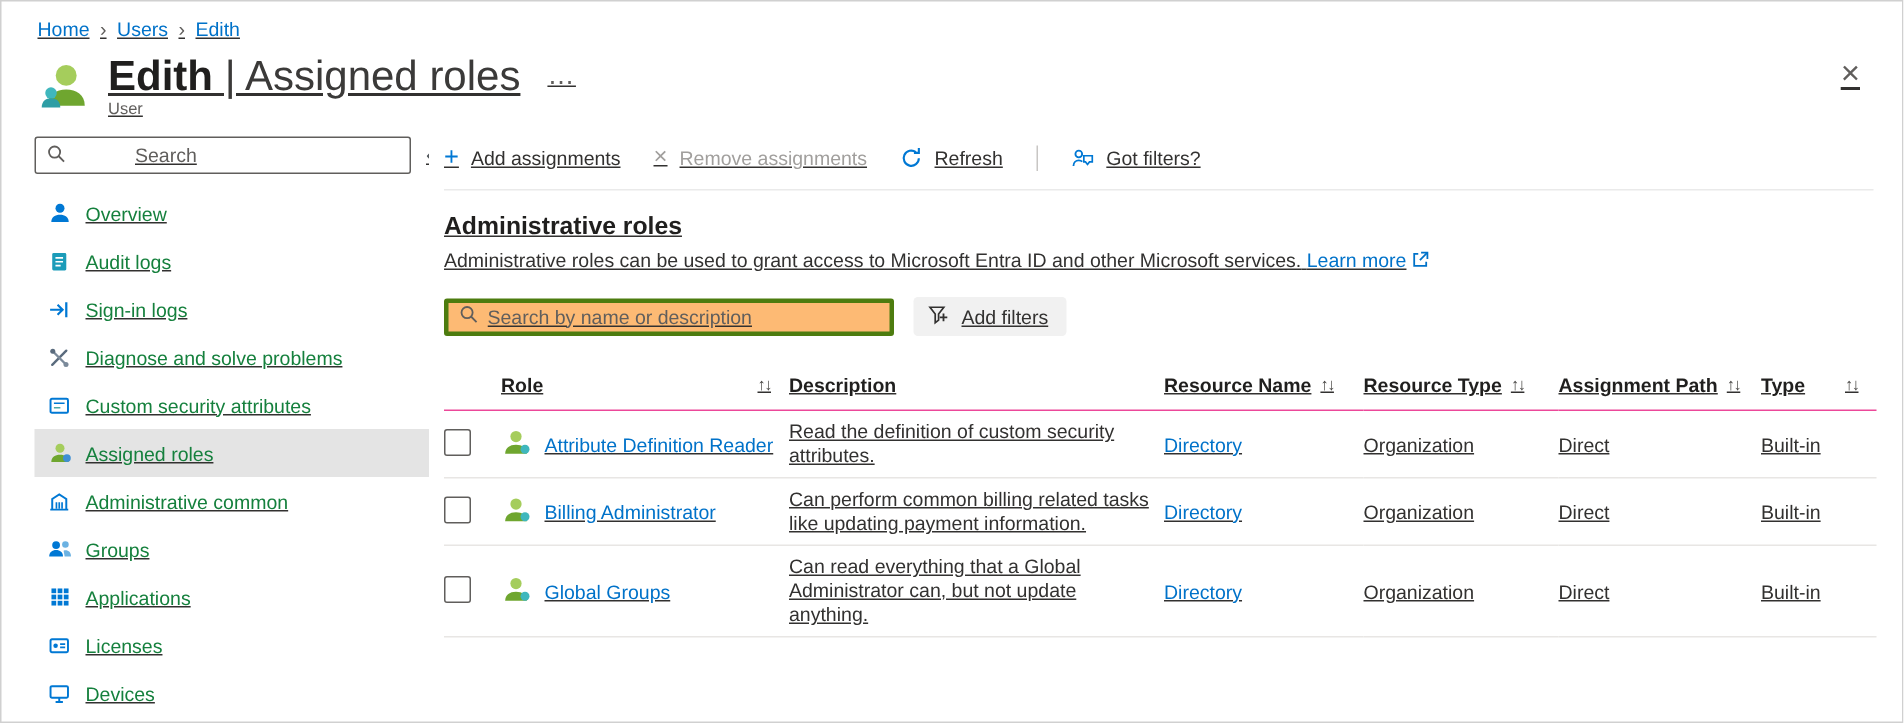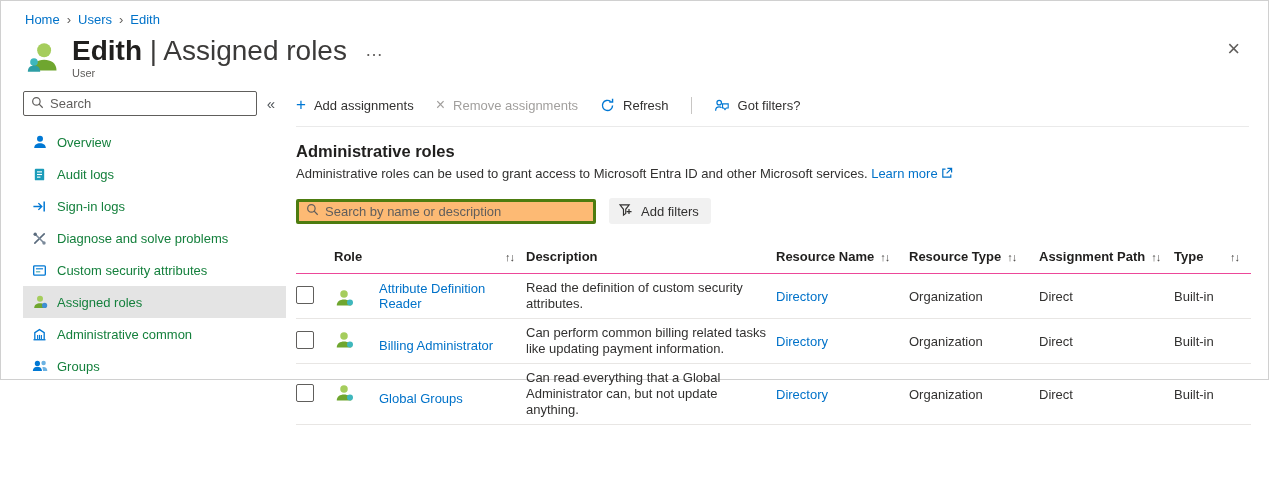--- a/index.html
+++ b/index.html
@@ -1,21 +1,21 @@
 <!DOCTYPE html>
 <html><head>
 <meta charset="utf-8">
 <style>
   * { margin:0; padding:0; box-sizing:border-box; }
   html,body { width:1269px; height:482px; }
   body {
     font-family:"Liberation Sans", sans-serif;
     font-size:13px; color:#323130; background:#fff; overflow:hidden;
   }
-  .page { width:1269px; height:380px; border:1px solid #d0d0d0; display:flex; flex-direction:column; background:#fff; }
+  .page { width:1269px; height:482px; border:1px solid #d0d0d0; display:flex; flex-direction:column; background:#fff;text-decoration:underline; }
 
   
   .breadcrumb { padding:11px 0 2px 24px; font-size:13px; }
   .breadcrumb a { color:#0072c9; text-decoration:none; cursor:pointer; }
   .crumb-sep { color:#605e5c; margin:0 7px; font-size:13px; }
 
   
   .header { display:flex; align-items:flex-start; padding:7px 22px 2px 24px; }
   .avatar { width:36px; height:36px; margin-right:11px; margin-top:3px; flex:0 0 auto; }
   .title-block { display:flex; flex-direction:column; }
@@ -26,21 +26,21 @@
   .more-btn { color:#605e5c; font-size:18px; margin:4px 0 0 18px; cursor:pointer; line-height:20px; letter-spacing:1px; }
   .close-btn { margin-left:auto; color:#605e5c; font-size:22px; line-height:22px; cursor:pointer; padding:2px 6px; }
 
   
   .content { display:flex; flex:1; min-height:0; }
 
   
   .sidebar { width:285px; flex:0 0 auto; padding-top:10px; overflow:hidden; }
   .search-row { display:flex; align-items:center; margin:0 8px 10px 22px; gap:7px; }
   .sidebar-search { flex:1; height:25px; border:1px solid #605e5c; border-radius:2px; display:flex; align-items:center; padding:0 7px; gap:6px; background:#fff; }
-  .sidebar-search input { border:none; outline:none; flex:1; font-size:13px; font-family:inherit; color:#323130; background:transparent; }
+  .sidebar-search input { border:none; outline:none; flex:1; font-size:13px; font-family:inherit; color:#323130; background:transparent;margin-left:40px; }
   .sidebar-search input::placeholder { color:#605e5c; }
   .collapse-btn { color:#50555a; font-size:15px; cursor:pointer; padding:0 3px; }
   .nav { margin-top:8px; }
   .nav-item { display:flex; align-items:center; gap:9px; height:32px; margin-left:22px; padding-left:8px; cursor:pointer; color:#15803d;text-align:right; }
   .nav-item.selected { background:#e4e4e4; }
   .nav-item .ico { width:17px; height:17px; display:flex; align-items:center; justify-content:center; flex:0 0 auto; }
 
   
   .main { flex:1; min-width:0; padding:0 19px 0 10px; }
   .toolbar { display:flex; align-items:center; height:32px; margin-top:8px; gap:22px; }
@@ -64,21 +64,21 @@
   .add-filters { display:flex; align-items:center; gap:7px; padding:4px 12px 4px 9px; background:#f1f1f1; border-radius:3px; cursor:pointer; color:#323130; }
 
   
   table { border-collapse:collapse; table-layout:fixed; width:955px; margin-top:16px; }
   th { font-size:13px; font-weight:700; color:#201f1e; text-align:left; padding:9px 8px 9px 0; border-bottom:1px solid #ec4899; }
   td { font-size:13px; padding:6px 8px 6px 0; border-bottom:1px solid #e8e6e4; vertical-align:middle; }
   .th-flex { display:flex; align-items:center; gap:6px; }
   .th-flex.spread { justify-content:space-between; padding-right:4px; }
   .sort-glyph { font-size:11px; color:#484644; letter-spacing:-1px; font-weight:400; }
   .checkbox { width:18px; height:18px; border:1px solid #605e5c; border-radius:2px; background:#fff; display:inline-block; cursor:pointer; }
-  .role-cell { display:flex; align-items:flex-end; gap:25px; }
+  .role-cell { display:flex; align-items:center; gap:9px; }
   .role-link, .res-link { color:#0072c9; text-decoration:none; cursor:pointer; }
   .desc-text { line-height:16px; color:#323130; }
 </style>
 </head>
 <body>
 
 <div class="page">
 
   <div class="breadcrumb">
     <a>Home</a><span class="crumb-sep">›</span><a>Users</a><span class="crumb-sep">›</span><a>Edith</a>

